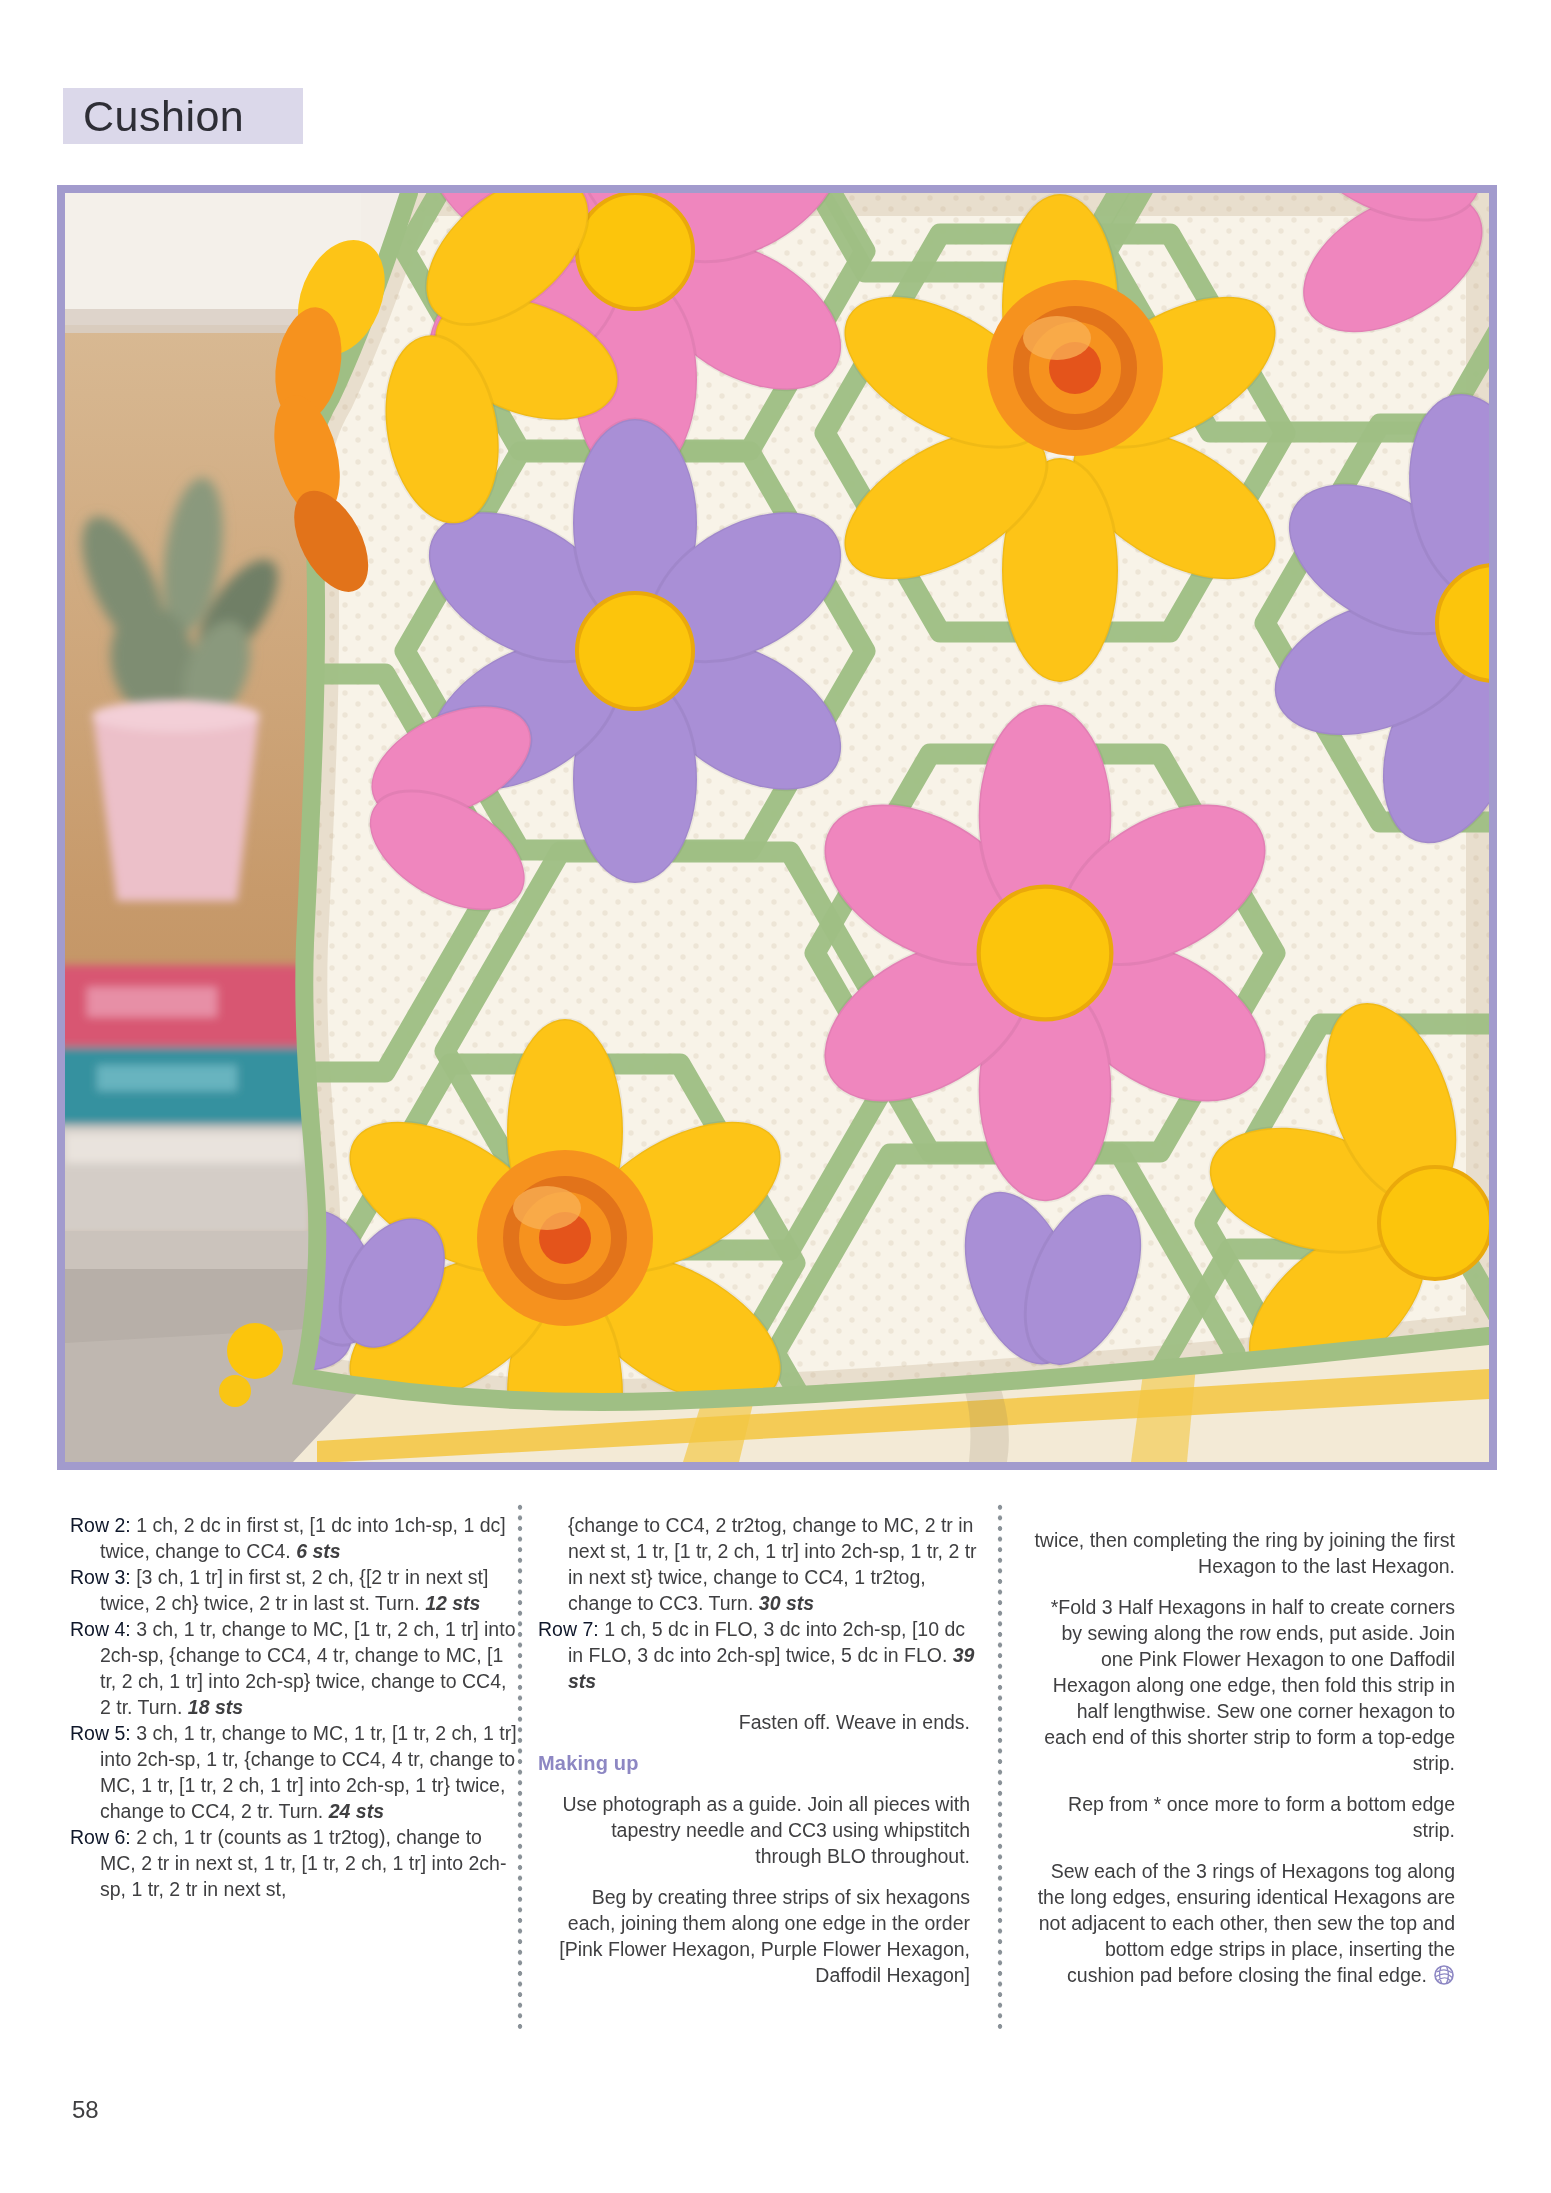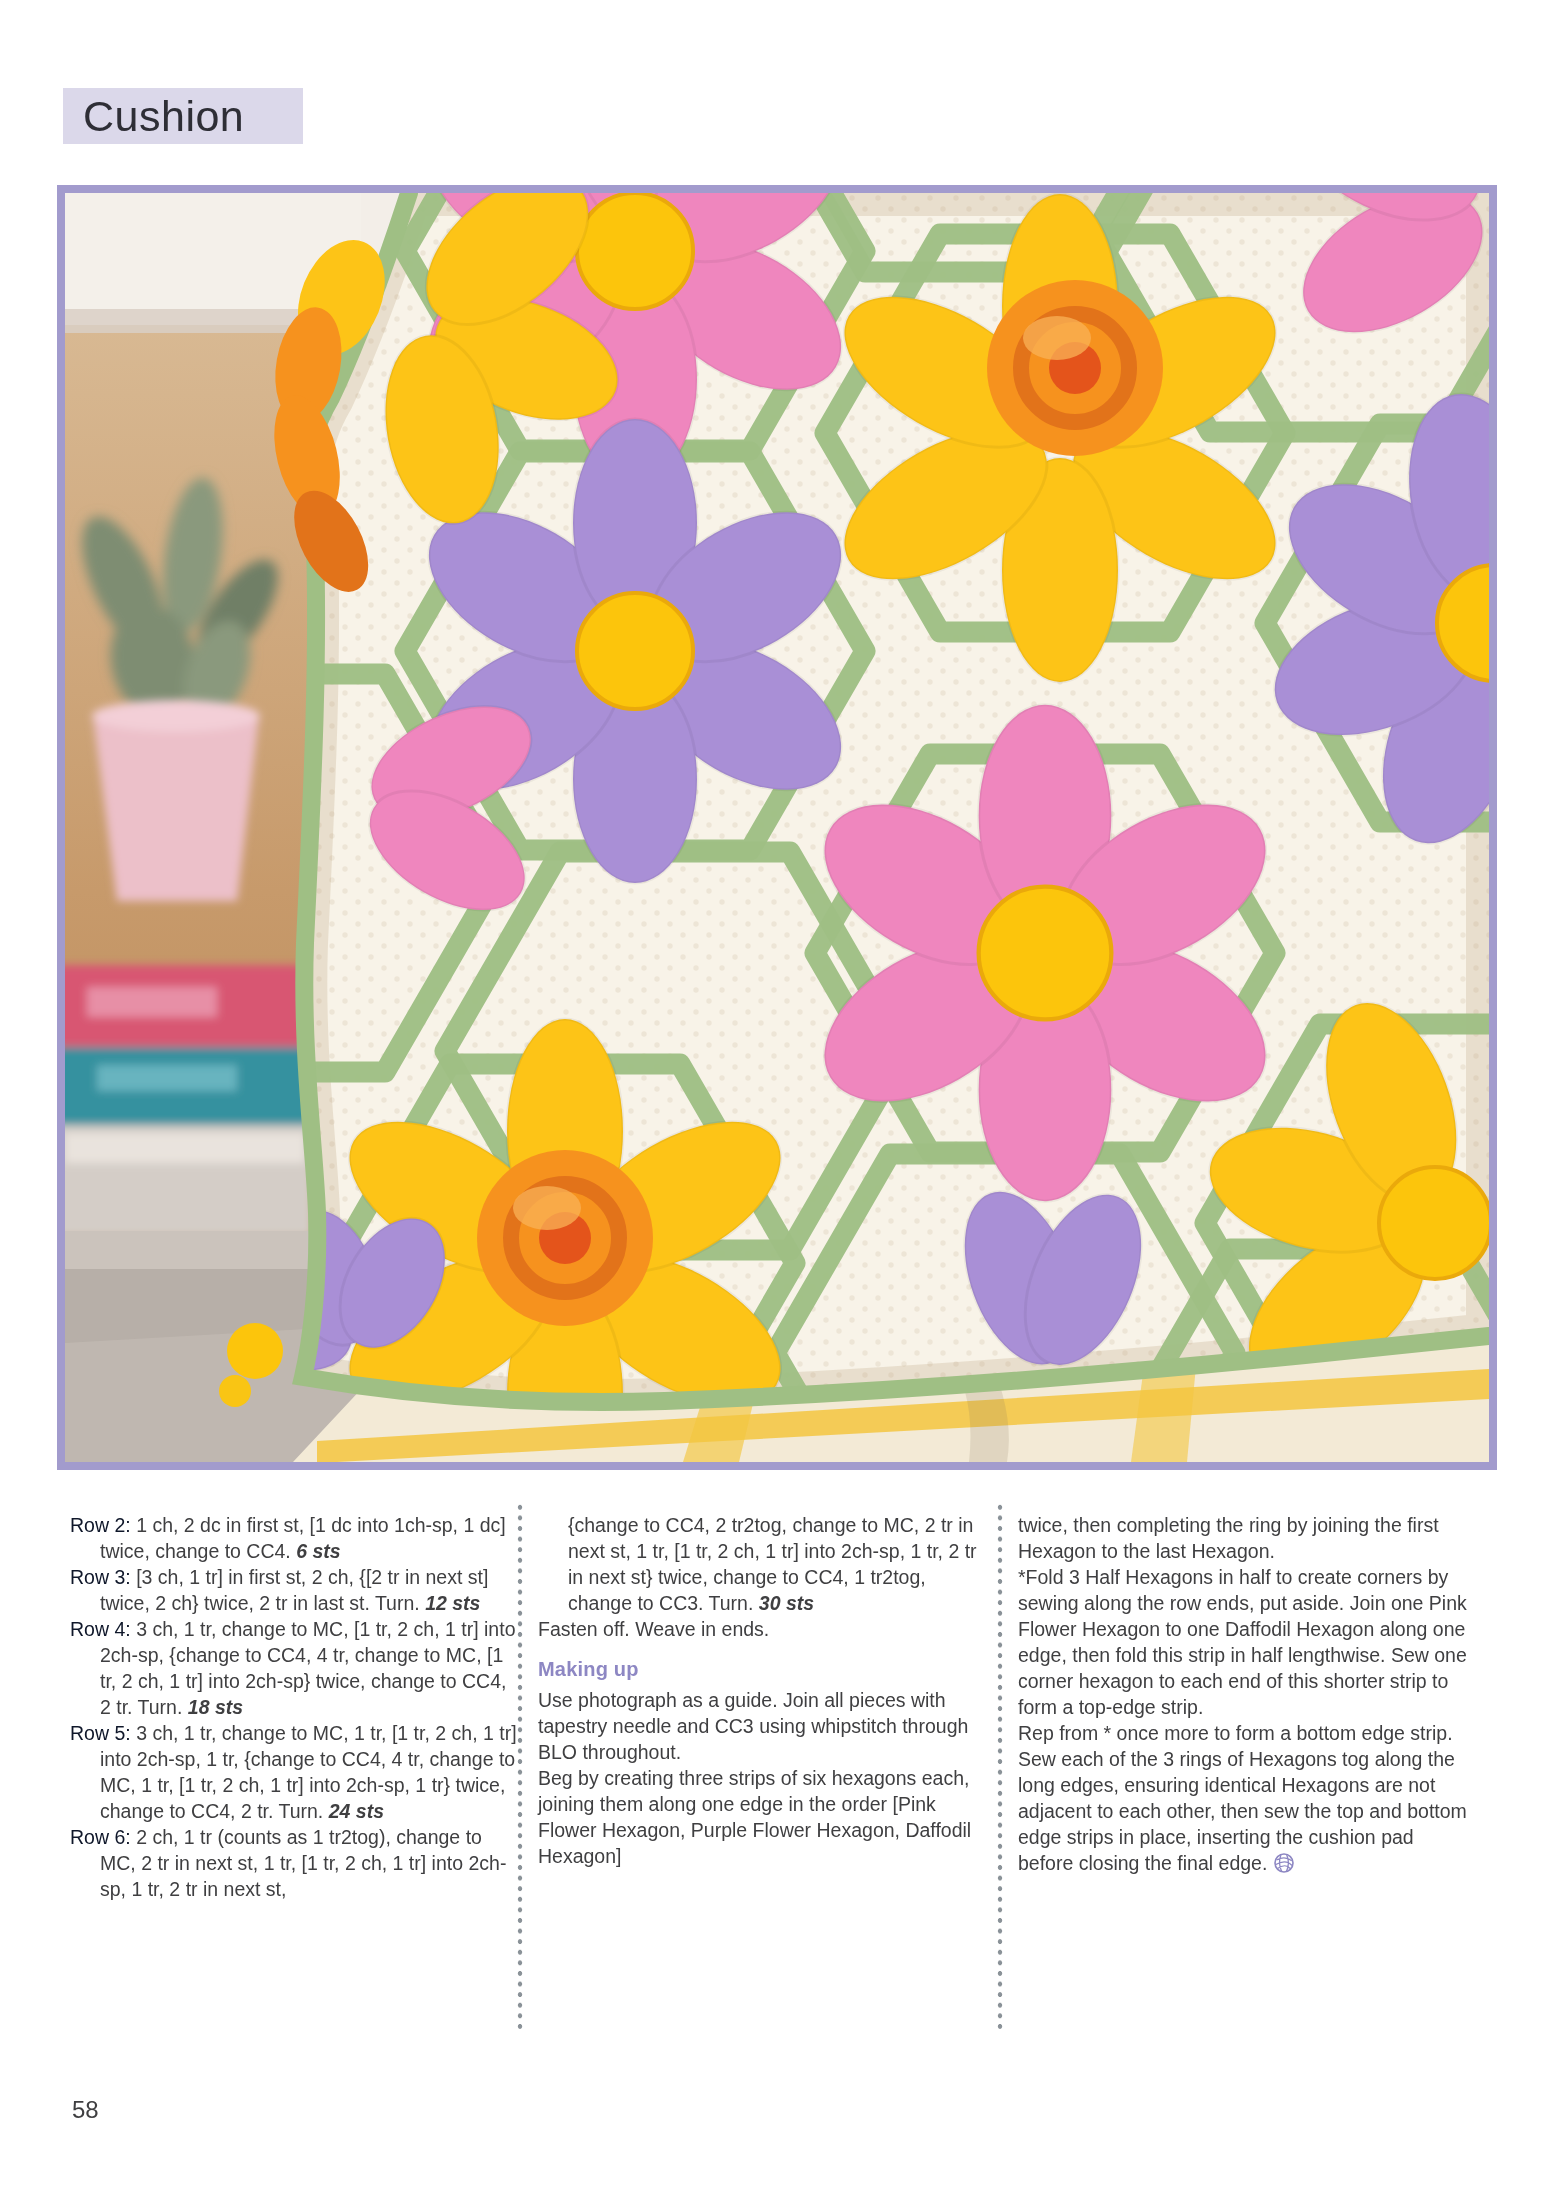--- a/index.html
+++ b/index.html
@@ -31,21 +31,21 @@
   .ctr{fill:var(--c-yellow_center,#fcc50c);stroke:#eaa90b;stroke-width:4;}
   .tr-outer{fill:var(--c-orange,#f6921e);}
   .tr-ring{fill:none;stroke:var(--c-orange_deep,#e2731a);stroke-width:16;}
   .tr-core{fill:var(--c-orange_core,#e4541b);}
   
   .col{position:absolute;top:1512px;font-size:19.5px;line-height:26px;}
   #col1{left:70px;width:447px;}
   #col2{left:538px;width:447px;}
   #col3{left:1018px;width:452px;}
   .pat{margin:0;padding-left:30px;text-indent:-30px;}
-  .flush{margin:0;padding-left:0;text-indent:0;}
+  .flush{margin:15px;padding-left:0;text-indent:0;text-align:right;}
   .cont{margin:0;padding-left:30px;text-indent:0;}
   .pat strong, .rowlab{font-weight:normal;color:#0f172a;}
   .pat strong:not(:empty)::after{content:" ";}
   em.sts{font-style:italic;font-weight:bold;}
   em.sts:not(:empty)::before{content:" ";}
   .making-head{
     margin:14px 0 5px 0;font-size:20px;font-weight:bold;
     color:var(--c-heading_purple,#8d87c3);letter-spacing:.2px;
   }
   .vdots{
@@ -277,20 +277,21 @@
     <p class="pat"><strong>Row 3:</strong><span>[3 ch, 1 tr] in first st, 2 ch, {[2 tr in next st] twice, 2 ch} twice, 2 tr in last st. Turn.</span><em class="sts">12 sts</em></p>
     <p class="pat"><strong>Row 4:</strong><span>3 ch, 1 tr, change to MC, [1 tr, 2 ch, 1 tr] into 2ch-sp, {change to CC4, 4 tr, change to MC, [1 tr, 2 ch, 1 tr] into 2ch-sp} twice, change to CC4, 2 tr. Turn.</span><em class="sts">18 sts</em></p>
     <p class="pat"><strong>Row 5:</strong><span>3 ch, 1 tr, change to MC, 1 tr, [1 tr, 2 ch, 1 tr] into 2ch-sp, 1 tr, {change to CC4, 4 tr, change to MC, 1 tr, [1 tr, 2 ch, 1 tr] into 2ch-sp, 1 tr} twice, change to CC4, 2 tr. Turn.</span><em class="sts">24 sts</em></p>
     <p class="pat"><strong>Row 6:</strong><span>2 ch, 1 tr (counts as 1 tr2tog), change to MC, 2 tr in next st, 1 tr, [1 tr, 2 ch, 1 tr] into 2ch-sp, 1 tr, 2 tr in next st,</span><em class="sts"></em></p>
   </div>
 
   <div class="vdots" id="vd1"></div>
 
   <div class="col" id="col2">
     <p class="cont"><span>{change to CC4, 2 tr2tog, change to MC, 2 tr in next st, 1 tr, [1 tr, 2 ch, 1 tr] into 2ch-sp, 1 tr, 2 tr in next st} twice, change to CC4, 1 tr2tog, change to CC3. Turn.</span><em class="sts">30 sts</em></p>
+    <p class="pat"><strong>Row 7:</strong><span>1 ch, 5 dc in FLO, 3 dc into 2ch-sp, [10 dc in FLO, 3 dc into 2ch-sp] twice, 5 dc in FLO.</span><em class="sts">39 sts</em></p>
     <p class="flush">Fasten off. Weave in ends.</p>
     <h2 class="making-head">Making up</h2>
     <p class="flush">Use photograph as a guide. Join all pieces with tapestry needle and CC3 using whipstitch through BLO throughout.</p>
     <p class="flush">Beg by creating three strips of six hexagons each, joining them along one edge in the order [Pink Flower Hexagon, Purple Flower Hexagon, Daffodil Hexagon]</p>
   </div>
 
   <div class="vdots" id="vd2"></div>
 
   <div class="col" id="col3">
     <p class="flush">twice, then completing the ring by joining the first Hexagon to the last Hexagon.</p>

